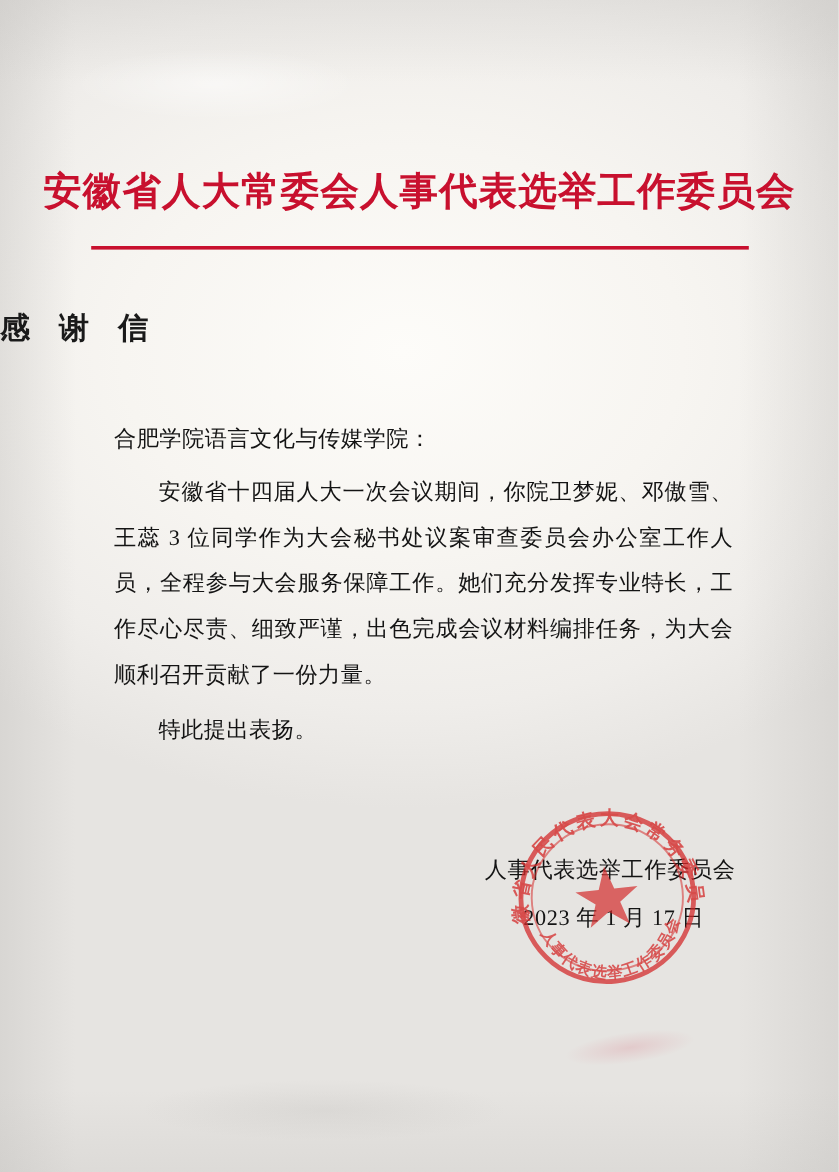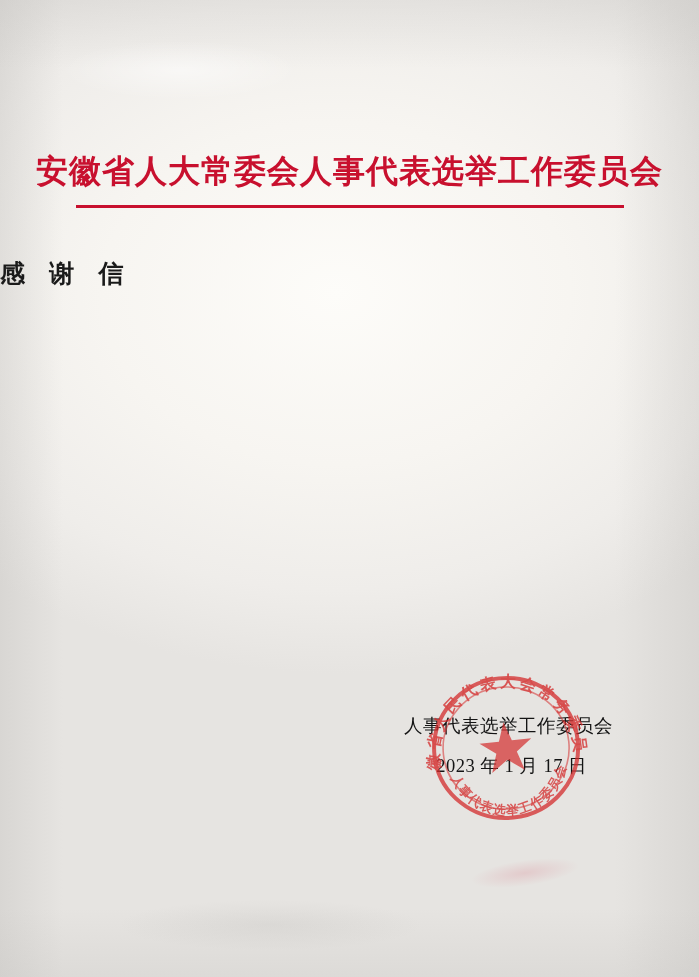--- a/index.html
+++ b/index.html
@@ -53,21 +53,20 @@
     width: 699px;
     text-align: center;
   }
   .letterhead-title {
     font-family: "Liberation Serif", serif;
     font-weight: bold;
     font-size: 32px;
     letter-spacing: 1px;
     color: #c8102e;
     white-space: nowrap;
-    margin-top: 12px;
   }
   .letterhead-rule {
     position: absolute;
     top: 205px;
     left: 76px;
     width: 548px;
     height: 3px;
     background: #c8102e;
   }
 
@@ -168,20 +167,25 @@
 
   <div class="content">
 
     <div class="letterhead">
       <div class="letterhead-title">安徽省人大常委会人事代表选举工作委员会</div>
     </div>
     <div class="letterhead-rule"></div>
 
     <div class="doc-title">感 谢 信</div>
 
+    <div class="body-block">
+      <p class="salutation">合肥学院语言文化与传媒学院：</p>
+      <p class="para">安徽省十四届人大一次会议期间，你院卫梦妮、邓傲雪、王蕊 3 位同学作为大会秘书处议案审查委员会办公室工作人员，全程参与大会服务保障工作。她们充分发挥专业特长，工作尽心尽责、细致严谨，出色完成会议材料编排任务，为大会顺利召开贡献了一份力量。</p>
+      <p class="para">特此提出表扬。</p>
+    </div>
 
     <div class="signature">
       <div class="sig-line">人事代表选举工作委员会</div>
       <div class="sig-date">2023 年 1 月 17 日</div>
     </div>
 
     <div class="seal">
       <svg width="178" height="174" viewBox="0 0 178 174" xmlns="http://www.w3.org/2000/svg">
         <defs>
           <path id="sealArc" d="M 89,89 m -68,0 a 68,68 0 1 1 136,0" fill="none"></path>

